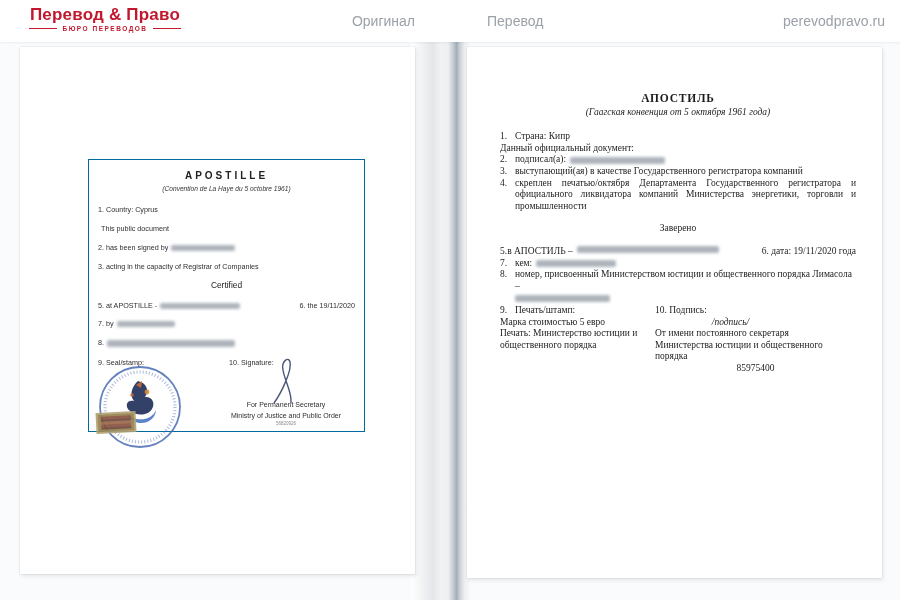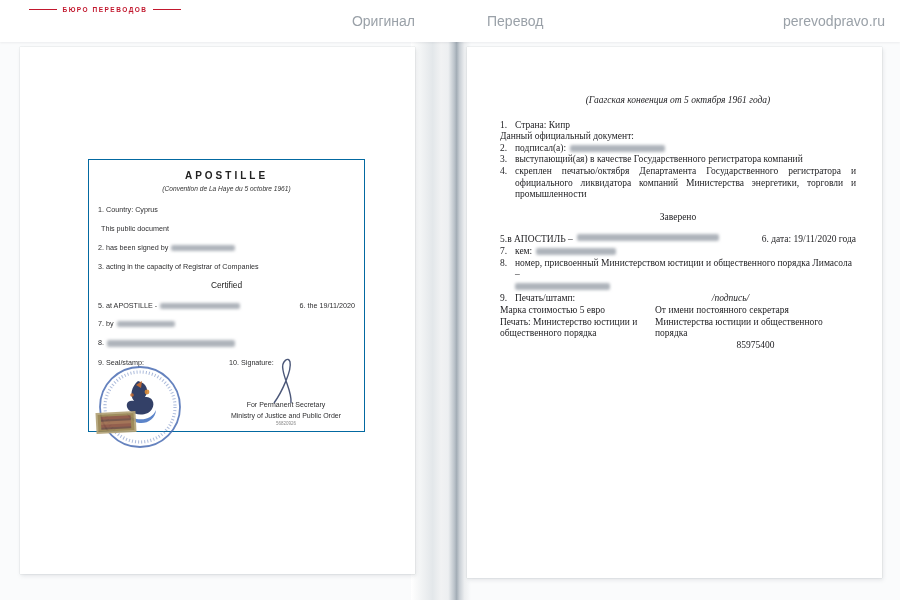--- a/index.html
+++ b/index.html
@@ -87,20 +87,21 @@
   .tr-sig-word{font-style:italic;text-align:center;margin-right:50px;}
   .tr-sig-num{text-align:center;}
   .tblur{display:inline-block;background:#aeb4bb;border-radius:2px;filter:blur(1.6px);
     height:7px;vertical-align:middle;margin-left:4px;}
 </style>
 </head>
 <body>
 
 <div class="header">
   <div class="logo">
+    <div class="logo-title">Перевод &amp; Право</div>
     <div class="logo-sub">
       <span class="rule"></span>
       <span class="txt">БЮРО ПЕРЕВОДОВ</span>
       <span class="rule"></span>
     </div>
   </div>
   <div class="hdr-label lbl-original">Оригинал</div>
   <div class="hdr-label lbl-translation">Перевод</div>
   <div class="hdr-label lbl-site">perevodpravo.ru</div>
 </div>
@@ -148,20 +149,21 @@
   </svg>
   <div class="sig-caption">
     <div>For Permanent Secretary</div>
     <div>Ministry of Justice and Public Order</div>
     <div class="num">56820926</div>
   </div>
 </div>
 
 <div class="page page-right">
   <div class="tr-content">
+    <div class="tr-title">АПОСТИЛЬ</div>
     <div class="tr-subtitle">(Гаагская конвенция от 5 октября 1961 года)</div>
 
     <div class="t-row">
       <span class="num">1.</span>
       <div class="txt">Страна: Кипр</div>
     </div>
     <div>Данный официальный документ:</div>
     <div class="t-row">
       <span class="num">2.</span>
       <div class="txt"><span>подписал(а):</span><span class="tblur" style="width:95px;"></span></div>
@@ -200,20 +202,21 @@
     <div class="tr-cols">
       <div class="tr-col1">
         <div class="t-row">
           <span class="num">9.</span>
           <div class="txt">Печать/штамп:</div>
         </div>
         <div>Марка стоимостью 5 евро</div>
         <div>Печать: Министерство юстиции и общественного порядка</div>
       </div>
       <div class="tr-col2">
+        <div>10. Подпись:</div>
         <div class="tr-sig-word">/подпись/</div>
         <div>От имени постоянного секретаря</div>
         <div>Министерства юстиции и общественного порядка</div>
         <div class="tr-sig-num">85975400</div>
       </div>
     </div>
   </div>
 </div>
 
 </body></html>

